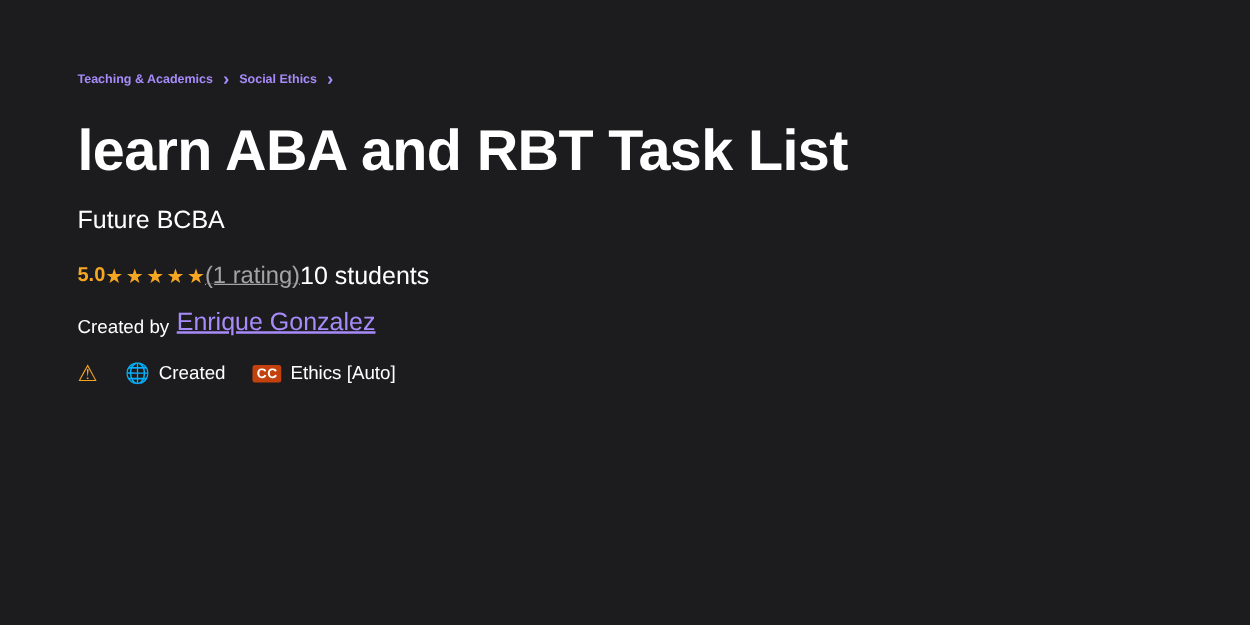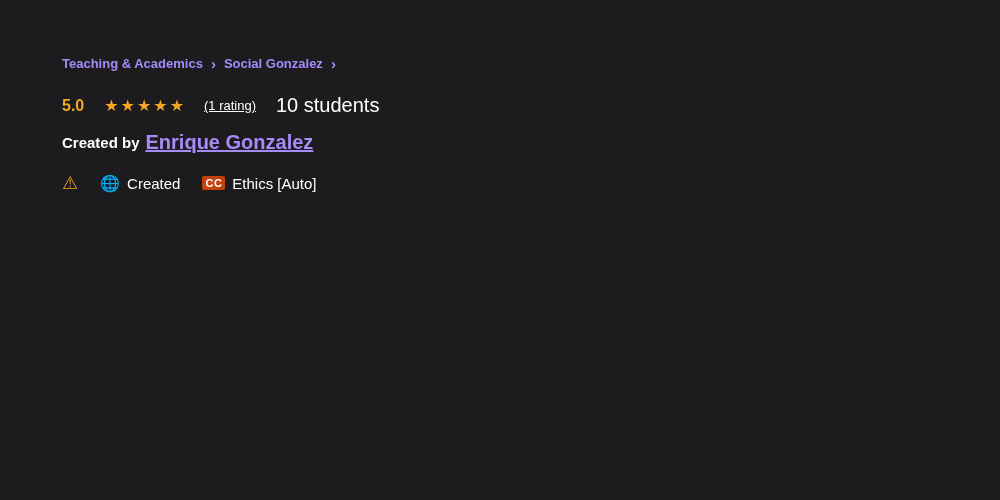--- a/index.html
+++ b/index.html
@@ -23,21 +23,21 @@
 
     .breadcrumb {
       display: flex;
       align-items: center;
       gap: 8px;
       margin-bottom: 22px;
     }
 
     .breadcrumb-item {
       color: #a78bfa;
-      font-size: 13px;
+      font-size: 10px;
       font-weight: 600;
       cursor: pointer;
     }
 
     .breadcrumb-separator {
       color: #a78bfa;
       font-size: 15px;
       font-weight: 600;
     }
 
@@ -53,58 +53,57 @@
     .course-subtitle {
       font-size: 20px;
       font-weight: 400;
       color: #ffffff;
       margin-bottom: 22px;
     }
 
     .rating-row {
       display: flex;
       align-items: center;
-      gap: 20px;
+      gap: 0;
       margin-bottom: 14px;
     }
 
     .rating-score {
       color: #f5a623;
       font-size: 16px;
       font-weight: 700;
     }
 
     .stars {
       display: flex;
       gap: 2px;
     }
 
     .star {
       color: #f5a623;
       font-size: 16px;
     }
 
     .rating-count {
-      color: #ffffff;
-      font-size: 13px;
+      color: #a3a3a3;
+      font-size: 19px;
       text-decoration: underline;
       cursor: pointer;
     }
 
     .students-count {
       color: #ffffff;
       font-size: 20px;
     }
 
     .created-by-row {
       display: flex;
-      align-items: center;
+      align-items: flex-end;
       gap: 6px;
       margin-bottom: 18px;
-      font-weight: bold;
     }
 
     .created-by-label {
       color: #ffffff;
       font-size: 15px;
     }
 
     .creator-link {
       color: #a78bfa;
       font-size: 20px;
@@ -150,25 +149,27 @@
     }
   </style>
 </head>
 <body>
 
 <div class="container">
 
   <nav class="breadcrumb">
     <span class="breadcrumb-item">Teaching &amp; Academics</span>
     <span class="breadcrumb-separator">›</span>
-    <span class="breadcrumb-item">Social Gonzalez</span>
+    <span class="breadcrumb-item">Social Ethics</span>
     <span class="breadcrumb-separator">›</span>
   </nav>
 
-
+  <h1 class="course-title">learn ABA and RBT Task List</h1>
+
+  <p class="course-subtitle">Future BCBA</p>
 
   <div class="rating-row">
     <span class="rating-score">5.0</span>
     <div class="stars">
       <span class="star">★</span>
       <span class="star">★</span>
       <span class="star">★</span>
       <span class="star">★</span>
       <span class="star">★</span>
     </div>

